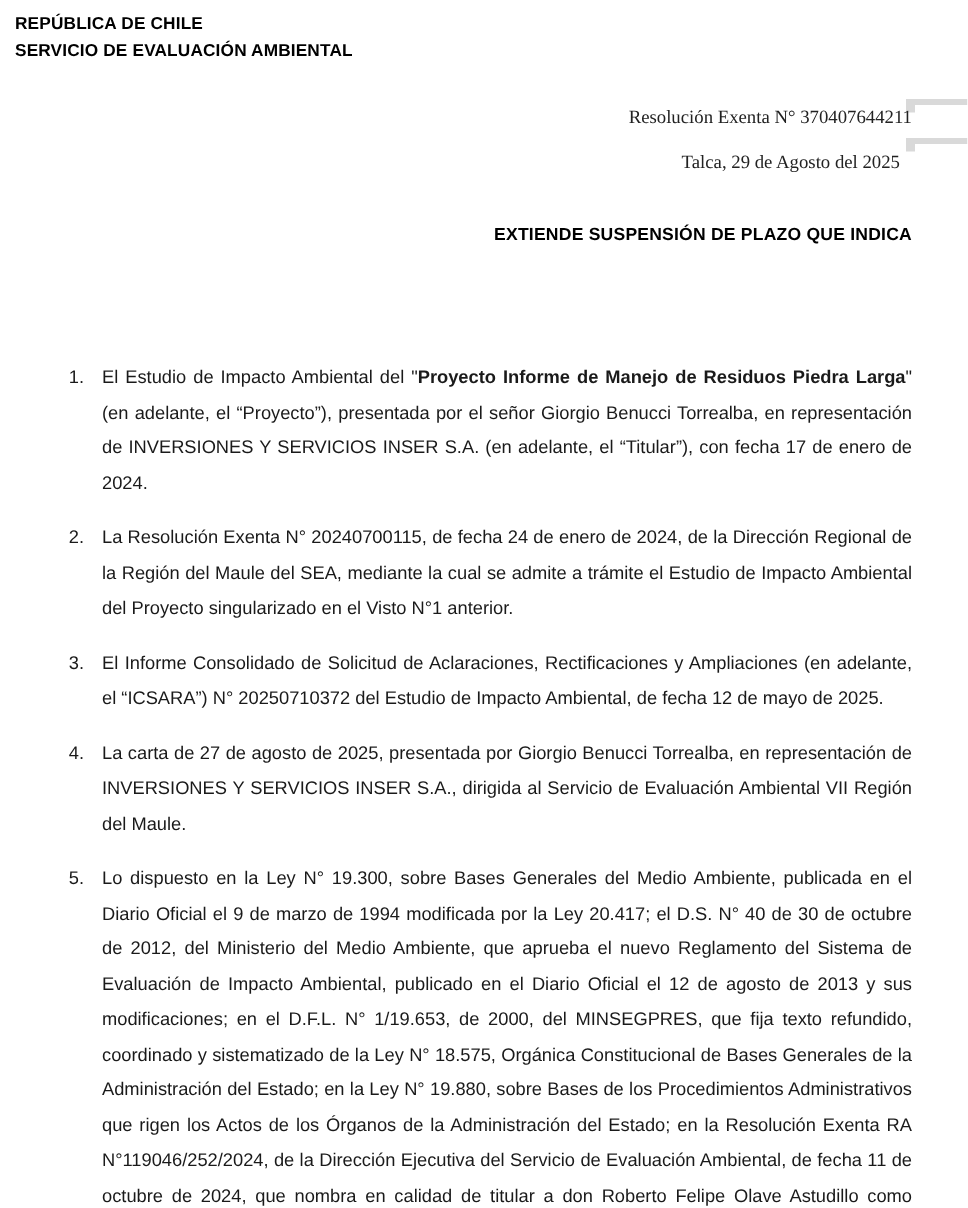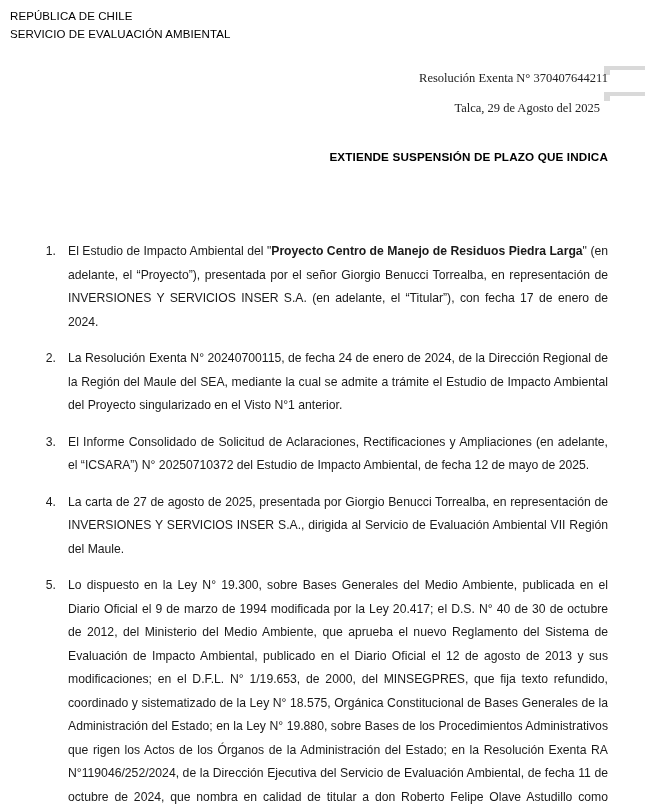--- a/index.html
+++ b/index.html
@@ -23,21 +23,21 @@
     height: 805px;
     box-sizing: border-box;
   }
 
   
   .letterhead {
     position: absolute;
     left: 10px;
     top: 8px;
     font-family: "Liberation Sans", sans-serif;
-    font-weight: normal;
+    font-weight: bold;
     font-size: 11.5px;
     line-height: 17.5px;
     letter-spacing: 0.1px;
     color: #000000;
   }
   .letterhead div { white-space: nowrap; }
 
   
   .meta {
     position: absolute;
@@ -146,21 +146,21 @@
     <div class="meta-line">Resolución Exenta N° 370407644211</div>
     <div class="meta-line meta-date">Talca, 29 de Agosto del 2025</div>
   </div>
 
   <div class="subject">EXTIENDE SUSPENSIÓN DE PLAZO QUE INDICA</div>
 
 
   <div class="vistos-list" id="vistos-list">
       <div class="item">
         <div class="item-num">1.</div>
-        <div class="item-body"><span>El Estudio de Impacto Ambiental del "</span><b>Proyecto Centro de Manejo de Residuos Piedra Larga</b><span>" (en adelante, el “Proyecto”), presentada por el señor Giorgio Benucci Torrealba, en representación de INVERSIONES Y SERVICIOS INSER S.A. (en adelante, el “Titular”), con fecha 17 de enero de 2024.</span></div>
+        <div class="item-body"><span>El Estudio de Impacto Ambiental del "</span><b>Proyecto Informe de Manejo de Residuos Piedra Larga</b><span>" (en adelante, el “Proyecto”), presentada por el señor Giorgio Benucci Torrealba, en representación de INVERSIONES Y SERVICIOS INSER S.A. (en adelante, el “Titular”), con fecha 17 de enero de 2024.</span></div>
       </div>
       <div class="item">
         <div class="item-num">2.</div>
         <div class="item-body"><span>La Resolución Exenta N° 20240700115, de fecha 24 de enero de 2024, de la Dirección Regional de la Región del Maule del SEA, mediante la cual se admite a trámite el Estudio de Impacto Ambiental del Proyecto singularizado en el Visto N°1 anterior.</span></div>
       </div>
       <div class="item">
         <div class="item-num">3.</div>
         <div class="item-body"><span>El Informe Consolidado de Solicitud de Aclaraciones, Rectificaciones y Ampliaciones (en adelante, el “ICSARA”) N° 20250710372 del Estudio de Impacto Ambiental, de fecha 12 de mayo de 2025.</span></div>
       </div>
       <div class="item">

